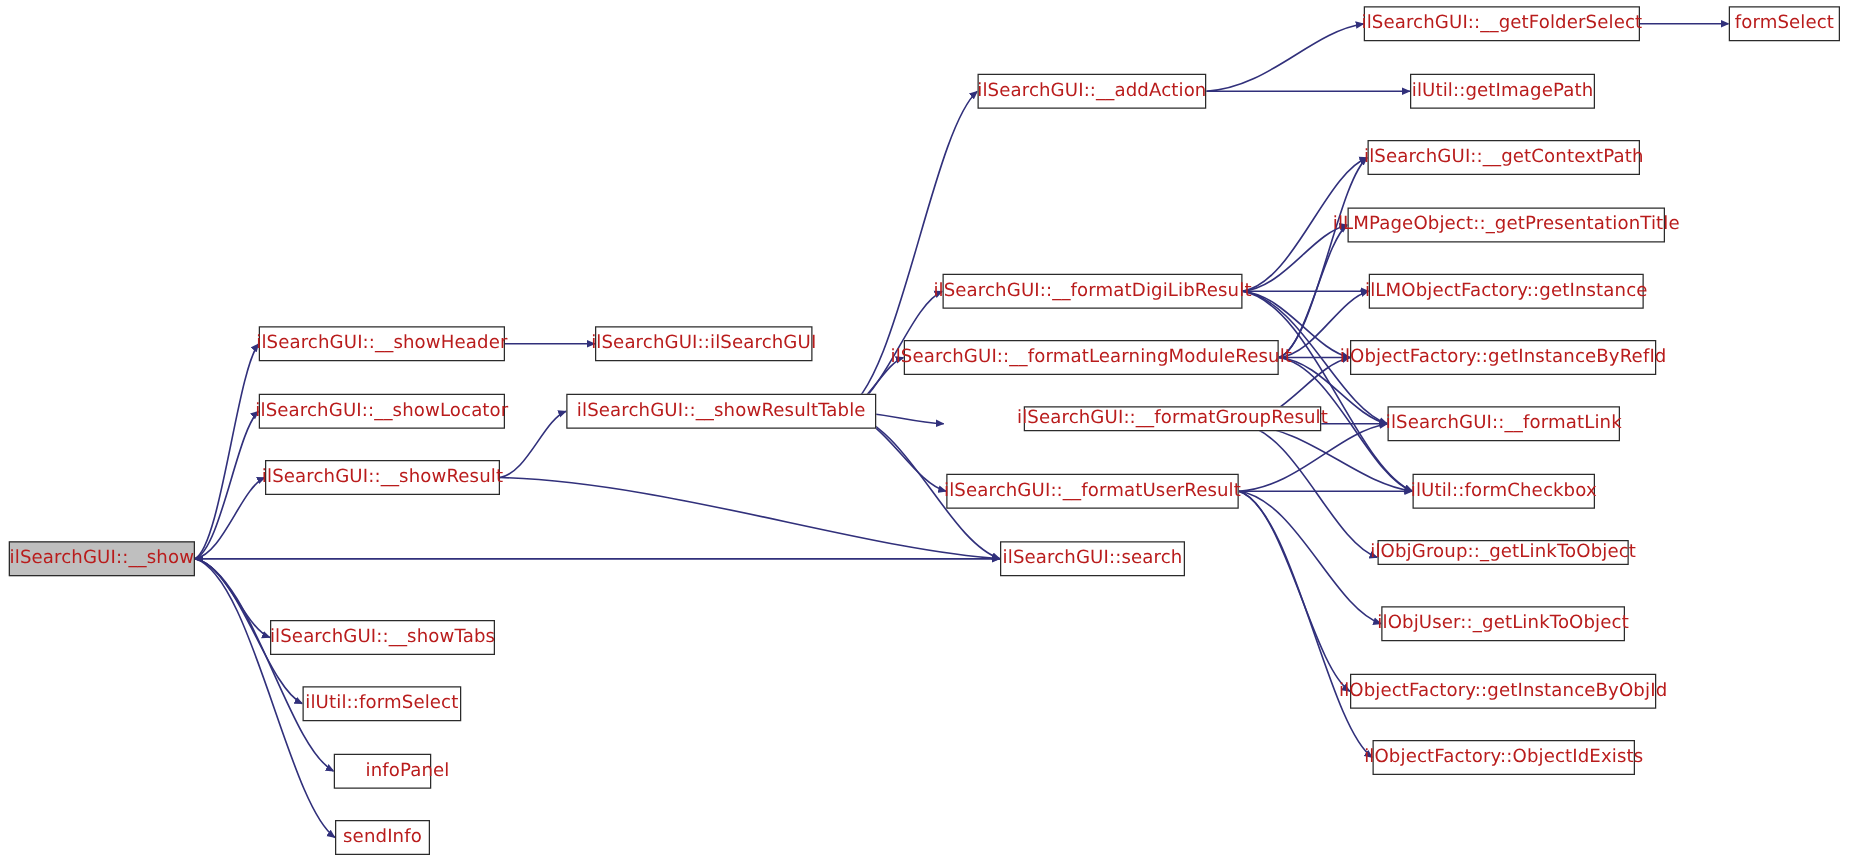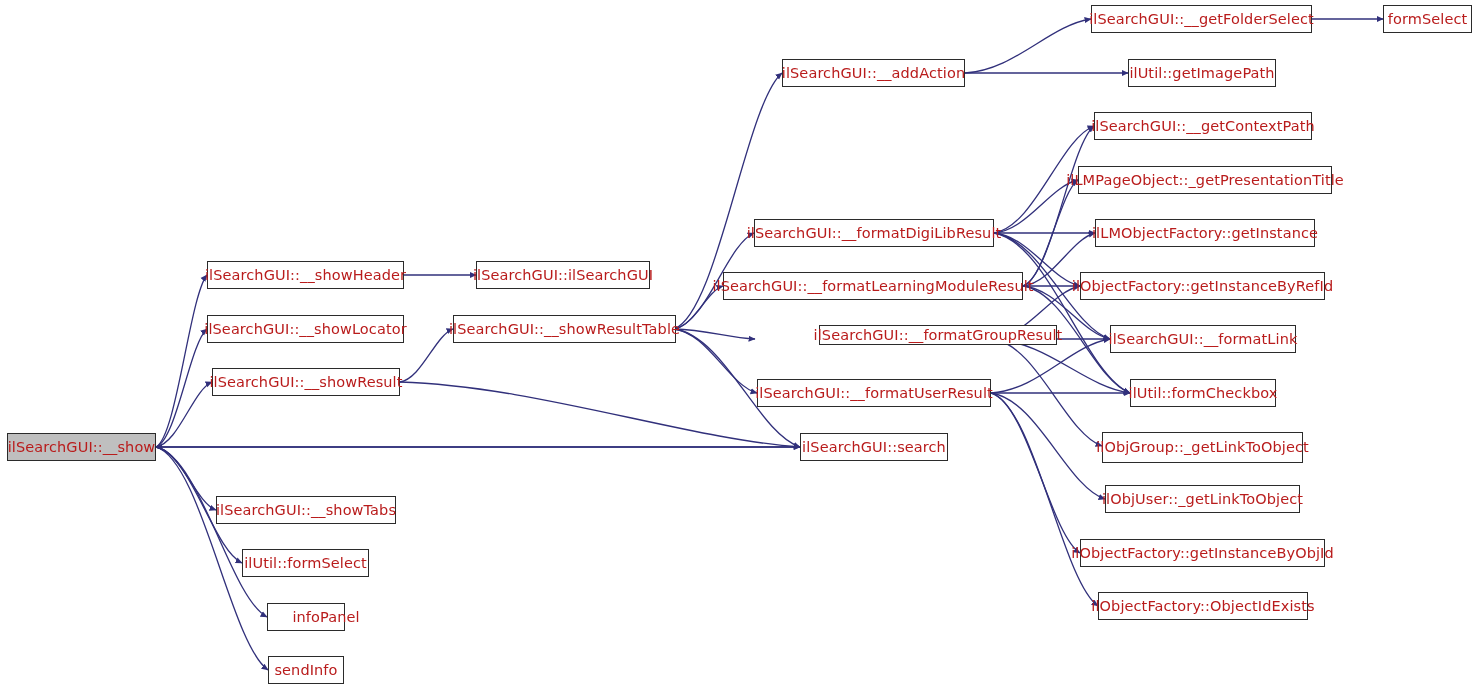--- a/index.html
+++ b/index.html
@@ -123,21 +123,21 @@
       </div>
       <div class="gnode" style="left: 267px; top: 603px; width: 78px; height: 28px; padding-left: 40px;">
         <span class="lbl">infoPanel</span>
       </div>
       <div class="gnode" style="left: 268px; top: 656px; width: 76px; height: 28px;">
         <span class="lbl">sendInfo</span>
       </div>
       <div class="gnode" style="left: 476px; top: 261px; width: 174px; height: 28px;">
         <span class="lbl">ilSearchGUI::ilSearchGUI</span>
       </div>
-      <div class="gnode" style="left: 453px; top: 315px; width: 223px; height: 28px;">
+      <div class="gnode" style="left: 453px; top: 315px; width: 248px; height: 28px;">
         <span class="lbl">ilSearchGUI::__showResultTable</span>
       </div>
       <div class="gnode" style="left: 782px; top: 59px; width: 183px; height: 28px;">
         <span class="lbl">ilSearchGUI::__addAction</span>
       </div>
       <div class="gnode" style="left: 754px; top: 219px; width: 240px; height: 28px;">
         <span class="lbl">ilSearchGUI::__formatDigiLibResult</span>
       </div>
       <div class="gnode" style="left: 723px; top: 272px; width: 300px; height: 28px;">
         <span class="lbl">ilSearchGUI::__formatLearningModuleResult</span>
@@ -171,21 +171,21 @@
       </div>
       <div class="gnode" style="left: 1080px; top: 272px; width: 245px; height: 28px;">
         <span class="lbl">ilObjectFactory::getInstanceByRefId</span>
       </div>
       <div class="gnode" style="left: 1110px; top: 325px; width: 186px; height: 28px;">
         <span class="lbl">ilSearchGUI::__formatLink</span>
       </div>
       <div class="gnode" style="left: 1130px; top: 379px; width: 146px; height: 28px;">
         <span class="lbl">ilUtil::formCheckbox</span>
       </div>
-      <div class="gnode" style="left: 1102px; top: 432px; width: 201px; height: 31px;">
+      <div class="gnode" style="left: 1102px; top: 432px; width: 201px; height: 20px;">
         <span class="lbl">ilObjGroup::_getLinkToObject</span>
       </div>
       <div class="gnode" style="left: 1105px; top: 485px; width: 195px; height: 28px;">
         <span class="lbl">ilObjUser::_getLinkToObject</span>
       </div>
       <div class="gnode" style="left: 1080px; top: 539px; width: 245px; height: 28px;">
         <span class="lbl">ilObjectFactory::getInstanceByObjId</span>
       </div>
       <div class="gnode" style="left: 1098px; top: 592px; width: 210px; height: 28px;">
         <span class="lbl">ilObjectFactory::ObjectIdExists</span>

